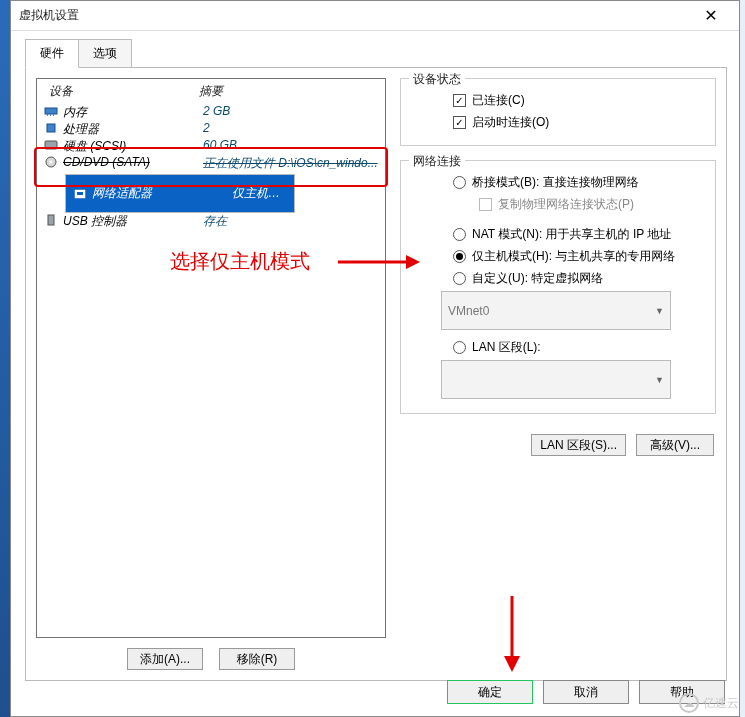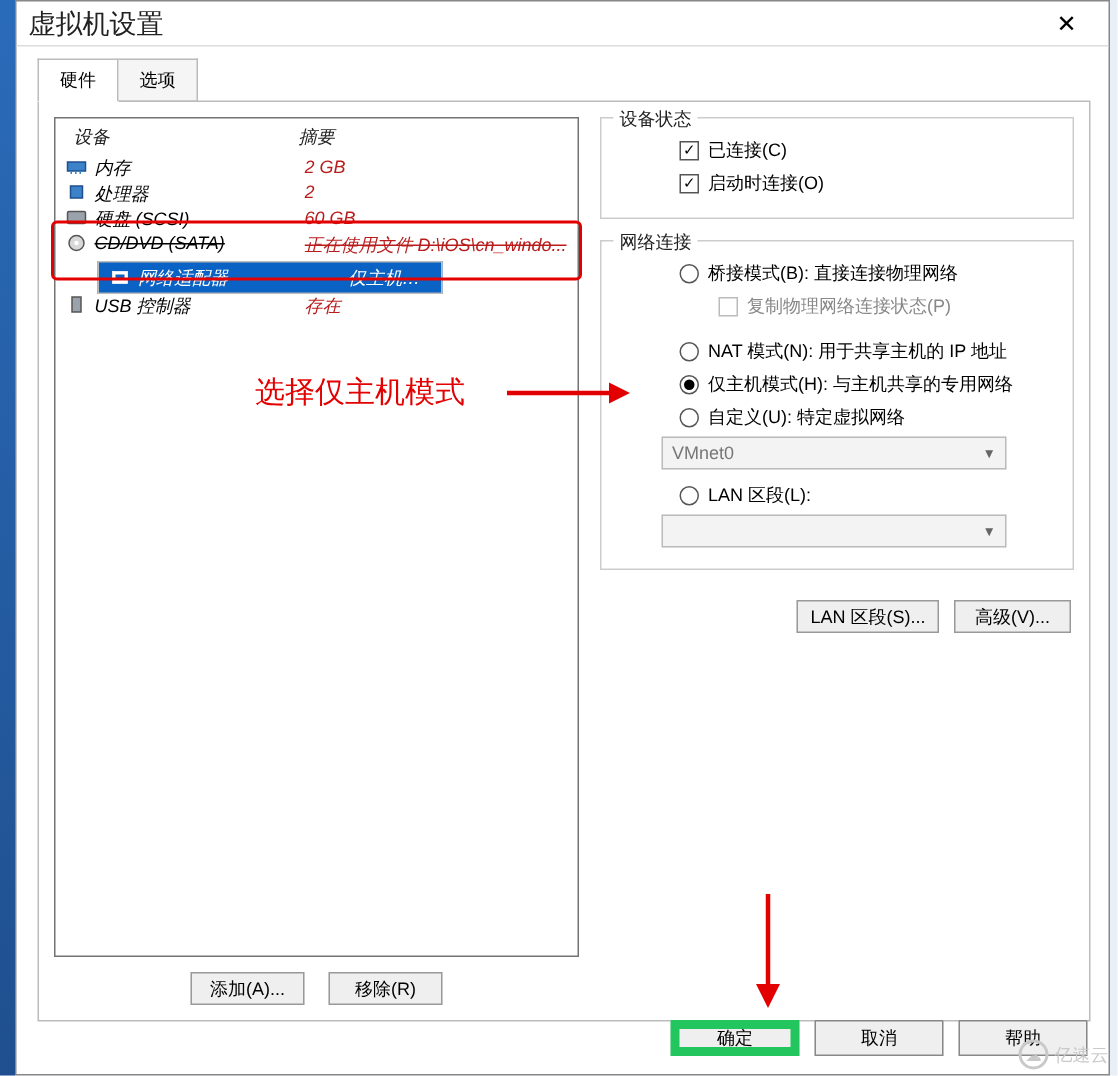--- a/index.html
+++ b/index.html
@@ -1,61 +1,61 @@
 <!DOCTYPE html>
 <html><head>
 <meta charset="utf-8">
 <style>
 * { box-sizing: border-box; margin: 0; padding: 0; font-family: "Microsoft YaHei", "Segoe UI", Tahoma, sans-serif; font-size: 12px; }
 body { width: 745px; height: 717px; background: #e8eff7; position: relative; overflow: hidden; }
 .window { position: absolute; left: 10px; top: 0; width: 730px; height: 717px; background: #fff; border: 1px solid #888; }
 .titlebar { height: 30px; display: flex; align-items: center; padding: 0 8px; border-bottom: 1px solid #ddd; }
-.titlebar .title { flex: 1; font-size: 18px; color: #222; }
+.titlebar .title { flex: 1; font-size: 12px; color: #222; }
 .titlebar .close { width: 40px; text-align: center; font-size: 16px; cursor: pointer; }
 
 .tabs { display: flex; margin: 8px 8px 0 14px; }
 .tab { padding: 5px 14px; border: 1px solid #bbb; background: #f5f5f5; margin-right: 0; position: relative; cursor: pointer; }
 .tab.active { background: #fff; border-bottom: 1px solid #fff; z-index: 2; }
 .tab + .tab { border-left: none; }
 .tab-body { border: 1px solid #bbb; margin: -1px 12px 12px 14px; padding: 10px; height: 614px; position: relative; display: flex; gap: 14px; }
 
 .left { width: 350px; display: flex; flex-direction: column; }
 .hwlist { border: 1px solid #737373; flex: 1; overflow: hidden; font-style: italic; }
 .hwhdr { display: flex; padding: 4px 6px 4px 12px; font-size: 12px; color: #222; }
 .hwhdr .c1 { width: 150px; }
 .hwhdr .c2 { flex: 1; }
 .hwrow { display: flex; align-items: flex-start; height: 17px; padding: 0 0 0 6px; cursor: pointer; }
 .hwrow .ico { width: 16px; height: 14px; margin-right: 4px; display: inline-flex; align-items: center; justify-content: center; }
 .hwrow .c1 { width: 140px; color: #000; }
-.hwrow .c2 { flex: 1; color: #b91c1c; white-space: nowrap; overflow: hidden; text-overflow: ellipsis; }
+.hwrow .c2 { flex: 1; color: #0c4a6e; white-space: nowrap; overflow: hidden; text-overflow: ellipsis; }
 .hwrow.sel { background: #0a63c4; color: #fff; }
 .hwrow.sel .c1, .hwrow.sel .c2 { color: #fff; }
 .hwrow.strike .c1, .hwrow.strike .c2 { text-decoration: line-through; }
 .redbox { position: absolute; border: 2px solid #e30000; pointer-events: none; border-radius: 4px; }
 
 .btnrow { display: flex; justify-content: center; gap: 16px; margin-top: 10px; }
 .btn { min-width: 76px; height: 22px; border: 1px solid #999; background: #efefef; cursor: pointer; display: inline-flex; align-items: center; justify-content: center; padding: 0 8px; }
 
 .right { flex: 1; display: flex; flex-direction: column; }
 .group { border: 1px solid #ccc; margin-bottom: 14px; padding: 10px 12px 12px 12px; position: relative; }
 .group .legend { position: absolute; top: -8px; left: 8px; background: #fff; padding: 0 4px; color: #222; }
 .line { display: flex; align-items: center; height: 22px; padding-left: 40px; }
 .chk { width: 13px; height: 13px; border: 1px solid #555; margin-right: 6px; display: inline-flex; align-items: center; justify-content: center; font-size: 10px; color: #000; cursor: pointer; }
 .chk.on::after { content: "✓"; }
 .rad { width: 13px; height: 13px; border: 1px solid #555; border-radius: 50%; margin-right: 6px; display: inline-flex; align-items: center; justify-content: center; cursor: pointer; }
 .rad.on::after { content: ""; width: 7px; height: 7px; background: #000; border-radius: 50%; }
 .rad.dis, .chk.dis { border-color: #bbb; color: #bbb; cursor: default; }
 .indent { margin-left: 26px; color: #888; }
-.sel { width: 230px; height: 22px; border: 1px solid #bbb; background: #f3f3f3; margin-left: 28px; display: flex; align-items: center; padding: 0 6px; color: #777; cursor: default; margin-top: 2px; }
+.sel { width: 230px; height: 39px; border: 1px solid #bbb; background: #f3f3f3; margin-left: 28px; display: flex; align-items: center; padding: 0 6px; color: #777; cursor: default; margin-top: 2px; }
 .sel .dd { margin-left: auto; color: #666; font-size: 9px; }
 .adv { display: flex; justify-content: flex-end; gap: 10px; margin-top: 6px; padding-right: 2px; }
 
 .footer { position: absolute; right: 14px; bottom: 12px; display: flex; gap: 10px; }
 .footbtn { width: 86px; height: 24px; border: 1px solid #888; background: #efefef; cursor: pointer; display: inline-flex; align-items: center; justify-content: center; }
-.footbtn.primary { border: 6px solid #22c55e; text-align: right; }
+.footbtn.primary { border: 1px solid #22c55e; text-align: right; }
 
 .note { position: absolute; left: 170px; top: 248px; color: #e30000; font-size: 20px; font-weight: 500; pointer-events: none; }
 .arrow1 { position: absolute; pointer-events: none; }
 .arrow1 svg, .arrow2 svg { display: block; }
 .arrow2 { position: absolute; pointer-events: none; }
 
 .watermark { position: absolute; right: 6px; bottom: 4px; color: #c9c9c9; font-size: 14px; display: flex; align-items: center; gap: 4px; pointer-events: none; }
 .watermark .wmico { width: 20px; height: 20px; border: 2px solid #c9c9c9; border-radius: 50%; display: inline-flex; align-items: center; justify-content: center; font-size: 11px; }
 
 .leftbar { position: absolute; left: 0; top: 0; width: 10px; height: 717px; background: linear-gradient(#2a6bb9,#1f4f8e); }

